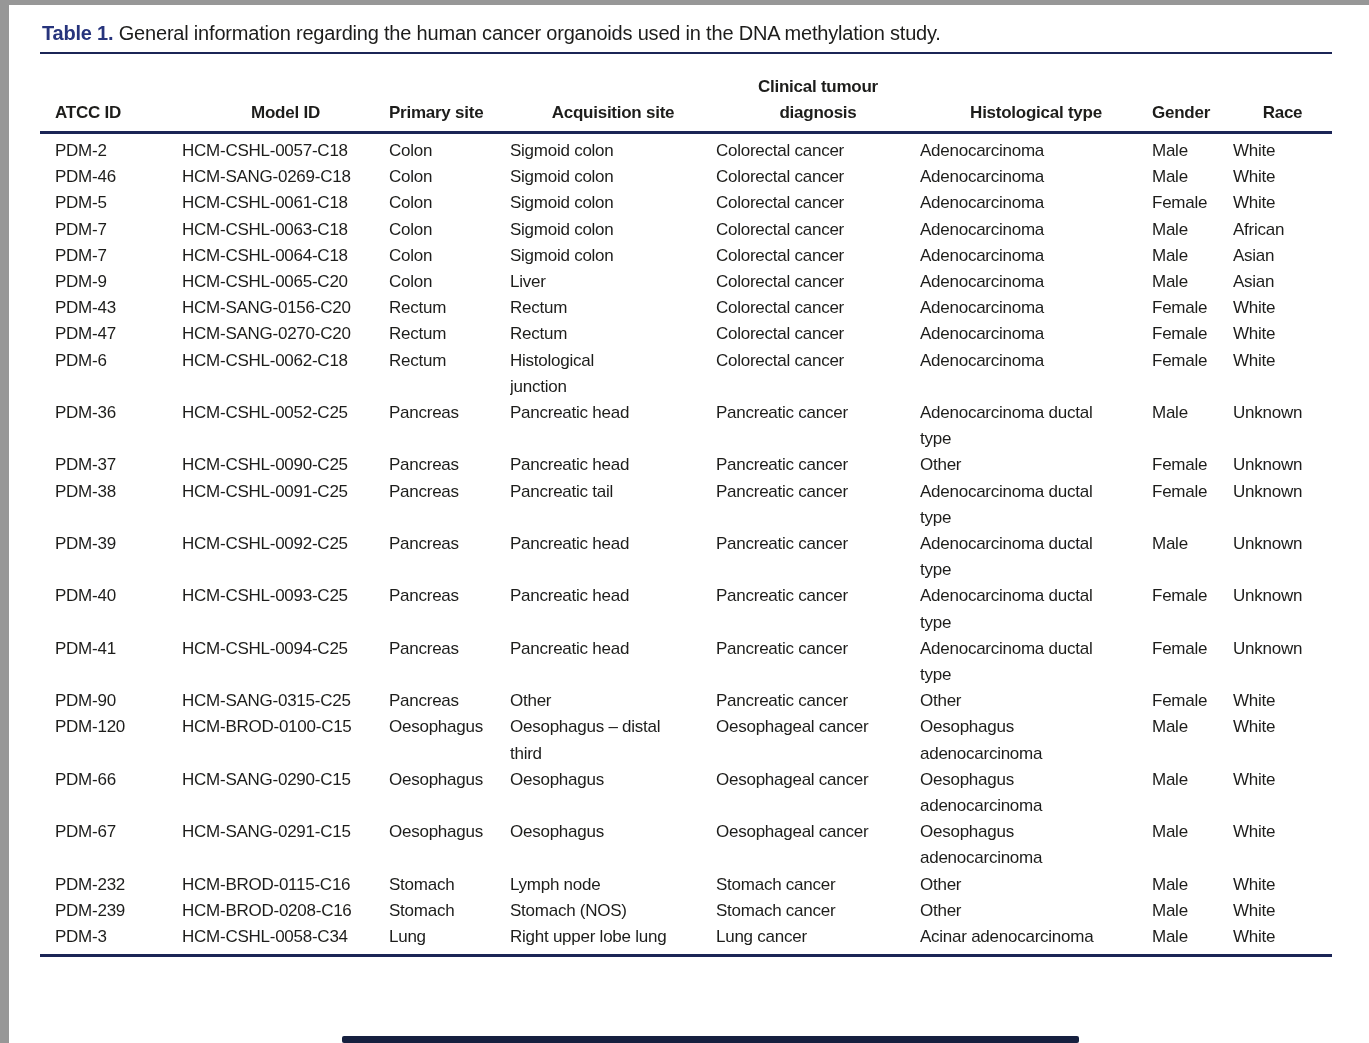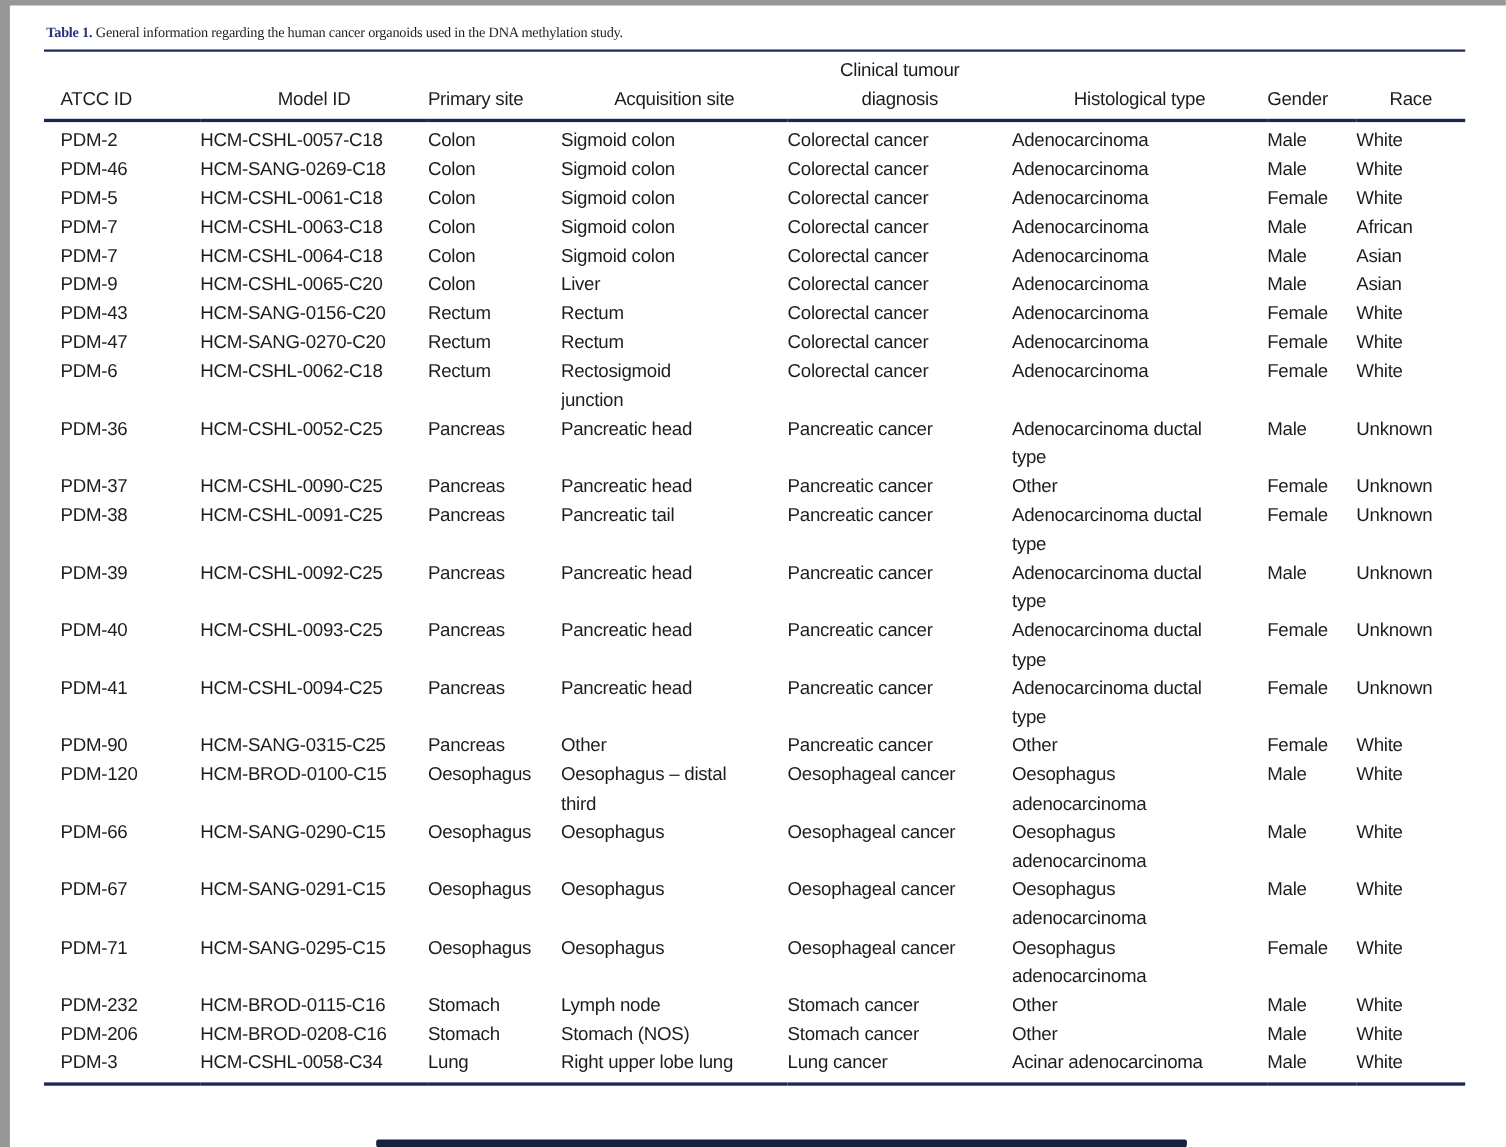--- a/index.html
+++ b/index.html
@@ -14,26 +14,25 @@
   body{
     background:#ffffff;
     font-family:"Liberation Sans","DejaVu Sans",sans-serif;
     color:var(--ink);
     position:relative;
   }
   .scan-edge-top{position:absolute;top:0;left:0;width:100%;height:5px;background:var(--scan);}
   .scan-edge-left{position:absolute;top:0;left:0;width:9px;height:100%;background:var(--scan);}
   .page{position:absolute;left:40px;top:18px;width:1292px;}
   .caption{
-    font-size:13px;
+    font-size:20px;
     letter-spacing:-0.2px;
     padding:4px 0 7px 2px;
     border-bottom:2.5px solid var(--rule);
     white-space:nowrap;
-    font-family:Liberation Serif, serif;
   }
   .caption .cap-label{color:var(--navy);font-weight:bold;}
   table{
     width:1292px;
     border-collapse:collapse;
     table-layout:fixed;
   }
   col.c1{width:142px;} col.c2{width:207px;} col.c3{width:121px;} col.c4{width:206px;}
   col.c5{width:204px;} col.c6{width:232px;} col.c7{width:81px;}  col.c8{width:99px;}
   th,td{
@@ -42,23 +41,24 @@
     letter-spacing:-0.25px;
     line-height:26.2px;
     white-space:pre-line;
     text-align:left;
     vertical-align:top;
     padding:0;
     overflow:hidden;
   }
   thead th{
     vertical-align:bottom;
-    padding-top:4px;
+    padding-top:20px;
     padding-bottom:5px;
     border-bottom:3px solid var(--rule);
+    font-weight:bold;
   }
   thead th:nth-child(2),thead th:nth-child(4),
   thead th:nth-child(5),thead th:nth-child(6),
   thead th:nth-child(8){text-align:center;}
   th:first-child,td:first-child{padding-left:15px;}
   tbody:before{content:"";display:table-row;height:5px;}
   tbody{border-bottom:3px solid var(--rule);}
   tbody tr:last-child td{padding-bottom:4px;}
   .cropped-figure-bar{
     position:absolute;
@@ -180,21 +180,21 @@
           <td>Rectum</td>
           <td>Colorectal cancer</td>
           <td>Adenocarcinoma</td>
           <td>Female</td>
           <td>White</td>
         </tr>
         <tr>
           <td>PDM-6</td>
           <td>HCM-CSHL-0062-C18</td>
           <td>Rectum</td>
-          <td>Rectosigmoid
+          <td>Histological
 junction</td>
           <td>Colorectal cancer</td>
           <td>Adenocarcinoma</td>
           <td>Female</td>
           <td>White</td>
         </tr>
         <tr>
           <td>PDM-36</td>
           <td>HCM-CSHL-0052-C25</td>
           <td>Pancreas</td>
@@ -297,42 +297,31 @@
           <td>HCM-SANG-0291-C15</td>
           <td>Oesophagus</td>
           <td>Oesophagus</td>
           <td>Oesophageal cancer</td>
           <td>Oesophagus
 adenocarcinoma</td>
           <td>Male</td>
           <td>White</td>
         </tr>
         <tr>
-          <td>PDM-71</td>
-          <td>HCM-SANG-0295-C15</td>
-          <td>Oesophagus</td>
-          <td>Oesophagus</td>
-          <td>Oesophageal cancer</td>
-          <td>Oesophagus
-adenocarcinoma</td>
-          <td>Female</td>
-          <td>White</td>
-        </tr>
-        <tr>
           <td>PDM-232</td>
           <td>HCM-BROD-0115-C16</td>
           <td>Stomach</td>
           <td>Lymph node</td>
           <td>Stomach cancer</td>
           <td>Other</td>
           <td>Male</td>
           <td>White</td>
         </tr>
         <tr>
-          <td>PDM-206</td>
+          <td>PDM-239</td>
           <td>HCM-BROD-0208-C16</td>
           <td>Stomach</td>
           <td>Stomach (NOS)</td>
           <td>Stomach cancer</td>
           <td>Other</td>
           <td>Male</td>
           <td>White</td>
         </tr>
         <tr>
           <td>PDM-3</td>

